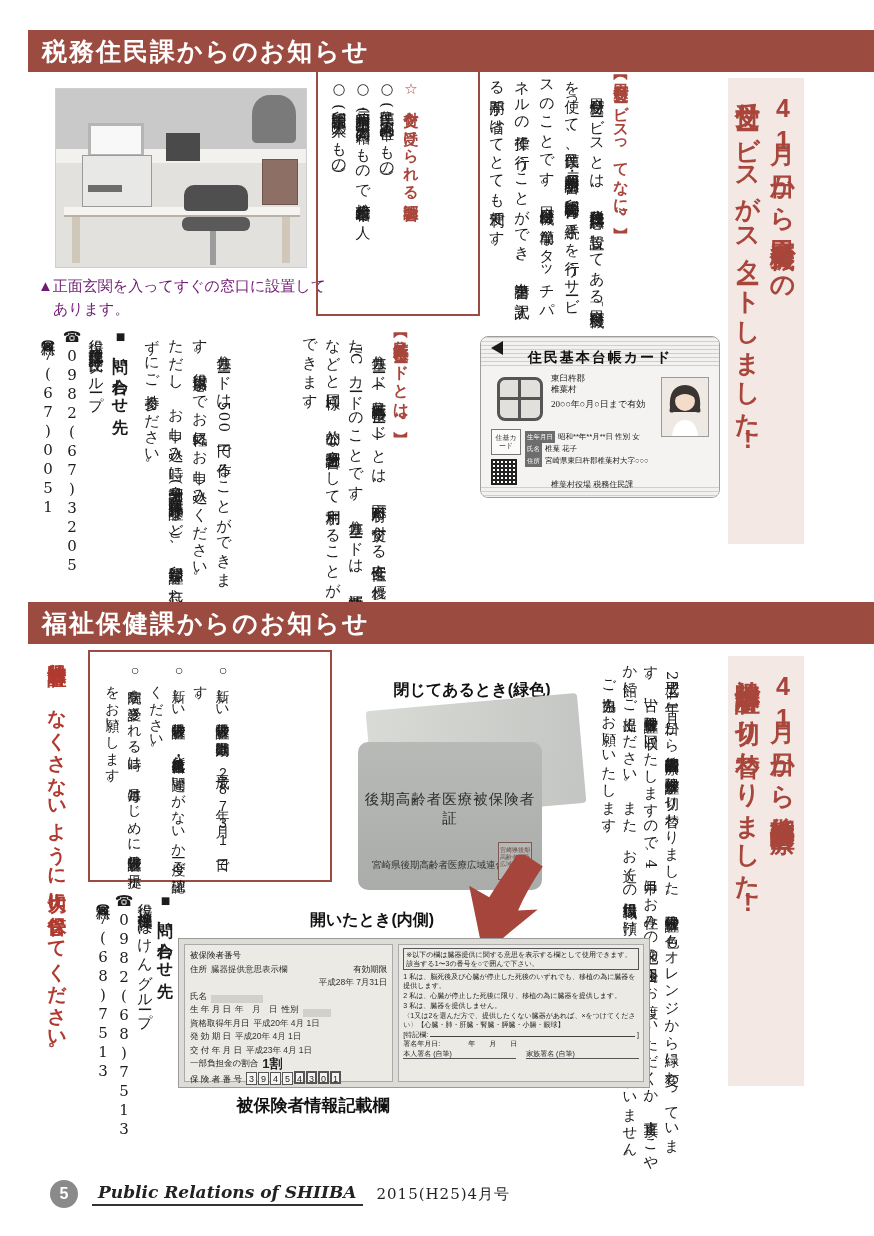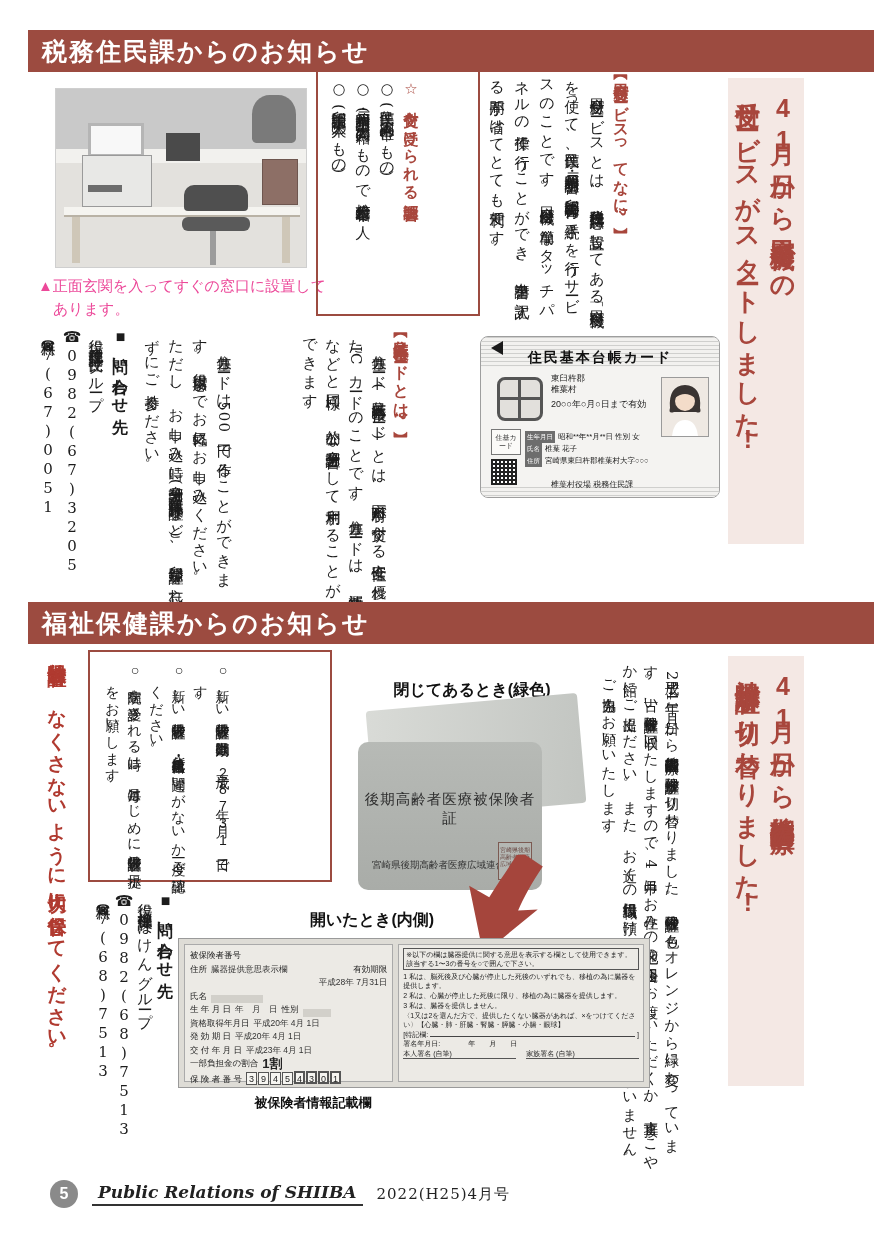--- a/index.html
+++ b/index.html
@@ -50,21 +50,21 @@
   .ph-slot { position:absolute; left:32px; top:96px; width:34px; height:7px; background:#6d6d6d; }
   .ph-monitor { position:absolute; left:110px; top:44px; width:34px; height:28px; background:#4a4a4a; }
   .ph-chair-back { position:absolute; left:128px; top:96px; width:64px; height:26px; background:#4f4f4f; border-radius:10px 10px 4px 4px; }
   .ph-chair-seat { position:absolute; left:126px; top:128px; width:68px; height:14px; background:#5a5a5a; border-radius:6px; }
   .ph-chair-leg { position:absolute; left:154px; top:142px; width:6px; height:34px; background:#9c9c9c; }
   .ph-person { position:absolute; left:196px; top:6px; width:44px; height:48px; background:#7a7a7a; border-radius:40% 40% 10% 10%; }
   .ph-box { position:absolute; left:206px; top:70px; width:36px; height:46px; background:#8d6f66; border:1px solid #6e564f; }
   #photo1-caption {
     left:38px; top:274px; width:292px;
     font-family:"Liberation Sans","DejaVu Sans",sans-serif;
-    font-size:15px; line-height:23px; padding-left:1em; text-indent:-1em; color:#ec4899;
+    font-size:15px; line-height:23px; padding-left:1em; text-indent:-1em; color:#701a75;
   }
   #cert-box {
     left:316px; top:68px; width:164px; height:248px;
     border:2px solid #9c4b40; padding:10px 9px;
   }
   #cert-box .v-in { height:100%; font-size:15px; line-height:24px; letter-spacing:1px; }
   .box-head { color:#a8463c; font-weight:bold; font-family:"Liberation Sans","DejaVu Sans",sans-serif; }
   #service-info { left:484px; top:70px; width:240px; height:252px; }
   #service-info .v-in { height:100%; font-size:15px; line-height:25px; letter-spacing:1px; }
   .red-head { color:#a8463c; font-weight:bold; font-family:"Liberation Sans","DejaVu Sans",sans-serif; font-size:15.5px; }
@@ -90,21 +90,21 @@
     font-family:"DejaVu Serif","Liberation Serif",serif; }
   .jc-chip { position:absolute; left:16px; top:40px; width:46px; height:44px;
     border:3px solid #555; border-radius:8px; background:#e2e0dc; }
   .jc-chip:before { content:""; position:absolute; left:46%; top:0; width:3px; height:100%; background:#555; }
   .jc-chip:after { content:""; position:absolute; left:0; top:44%; width:100%; height:3px; background:#555; }
   .jc-mini { position:absolute; left:10px; top:92px; width:30px; height:26px;
     border:1px solid #777; background:#fbfaf8; font-size:7px; line-height:8px; color:#333; text-align:center; padding-top:4px; }
   .jc-qr { position:absolute; left:10px; top:122px; width:26px; height:26px;
     background-image:repeating-linear-gradient(0deg,#222 0 2px,transparent 2px 4px),
                      repeating-linear-gradient(90deg,#222 0 2px,#fff 2px 4px); }
-  .jc-body { position:absolute; left:70px; top:36px; width:112px; font-size:8.5px; color:#222; line-height:11px; }
+  .jc-body { position:absolute; left:70px; top:36px; width:112px; font-size:8.5px; color:#222; line-height:11px;font-family:Liberation Serif, serif; }
   .jc-valid { margin-top:4px; font-size:9px; }
   .jc-rows { position:absolute; left:44px; top:94px; width:140px; font-size:7.5px; color:#222; line-height:12px; }
   .jc-chip-label { display:inline-block; background:#6d6d6d; color:#fff; font-size:6.5px; padding:0 2px; margin-right:3px; }
   .jc-photo { position:absolute; right:10px; top:40px; width:48px; height:60px; background:#efe9e4; border:1px solid #9a9a9a; }
   .jc-issuer { position:absolute; left:70px; top:142px; font-size:8px; color:#222; }
   
   #welfare-body { left:598px; top:655px; width:128px; height:514px; }
   #welfare-body .v-in { height:100%; font-size:14.5px; line-height:21px; letter-spacing:0.5px; }
   #closed-caption { left:352px; top:680px; width:240px; text-align:center;
     font-family:"Liberation Sans","DejaVu Sans",sans-serif; font-size:16px; font-weight:bold; color:#111; }
@@ -140,21 +140,21 @@
   .copay-big { font-size:13px; font-weight:bold; }
   .digit { display:inline-block; width:11px; height:13px; border:1px solid #555; font-size:9px; line-height:12px; text-align:center; margin-right:1px; background:#f6f5f1; }
   .digit.thick { border-width:2px; }
   .oc-note { border:1px solid #555; padding:1px 2px; margin-bottom:2px; }
   .oc-line { margin-bottom:1px; }
   .fill-line { flex:1; border-bottom:1px solid #444; height:7px; }
   .oc-flex { display:flex; gap:2px; }
   .oc-sign { display:flex; gap:10px; margin-top:1px; }
   .oc-sign > div { flex:1; border-bottom:1px solid #555; }
   #open-label-left { left:198px; top:1094px; width:230px; text-align:center;
-    font-family:Liberation Serif, serif; font-size:13px; font-weight:bold; color:#111; }
+    font-family:Liberation Serif, serif; font-size:17px; font-weight:bold; color:#111; }
   #open-label-right { left:424px; top:1094px; width:230px; text-align:center;
     font-family:"Liberation Sans","DejaVu Sans",sans-serif; font-size:17px; font-weight:bold; color:#111; }
   #contact2 { left:92px; top:892px; width:86px; height:280px; }
   #contact2 .v-in { height:100%; font-size:15px; line-height:21px; letter-spacing:1px; }
   #side-note { left:28px; top:648px; width:42px; height:522px;
     color:#b03a30; font-family:"Liberation Sans","DejaVu Sans",sans-serif;
     font-weight:bold; font-size:19px; letter-spacing:1px; }
   
   #footer { left:50px; top:1180px; width:600px; display:flex; align-items:center; gap:14px; }
   .pg-circle { width:28px; height:28px; border-radius:50%; background:#8a8a8a; color:#fff;
@@ -380,16 +380,16 @@
       <p class="vu">☎0982(68)7513</p>
       <p class="vu">無料☎7(68)7513</p>
     </div>
   </div>
 
   <div class="abs vu" id="side-note">被保険者証は、なくさないように大切に保管してください。</div>
 
   <div class="abs" id="footer">
     <div class="pg-circle">5</div>
     <div class="pub-name serif">Public Relations of SHIIBA</div>
-    <div class="issue serif">2022(H25)4月号</div>
+    <div class="issue serif">2015(H25)4月号</div>
   </div>
 
 </div>
 
 </body></html>

